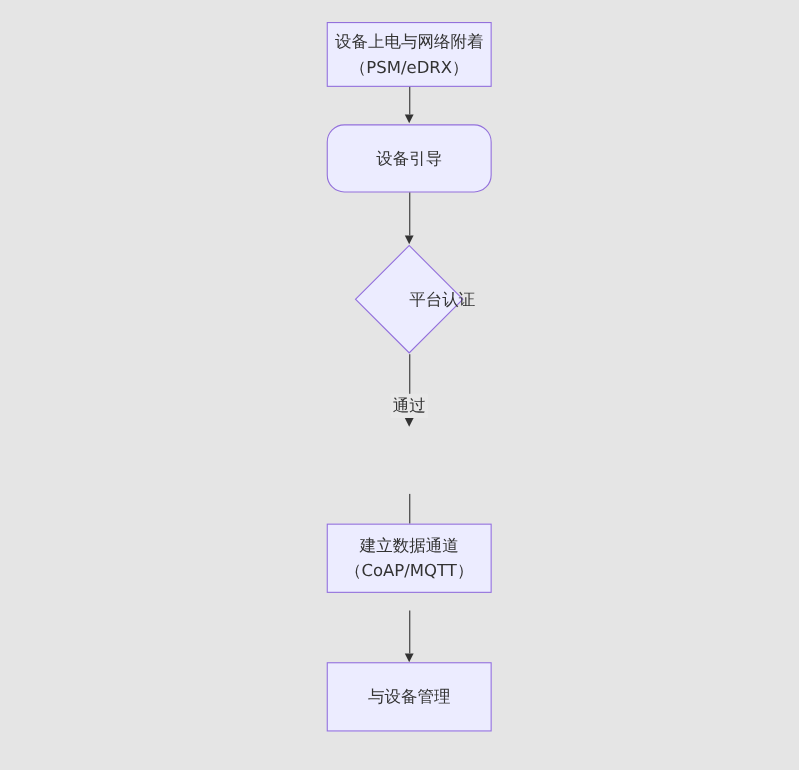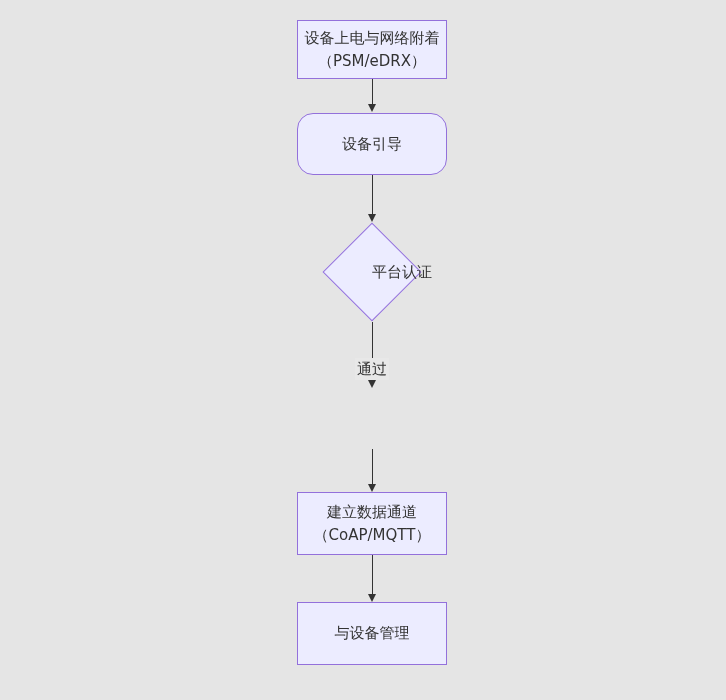--- a/index.html
+++ b/index.html
@@ -27,21 +27,21 @@
     align-items: center;
     justify-content: center;
     color: #333333;
     font-size: 15px;
     line-height: 23px;
     text-align: center;
   }
   .node-a { top: 20px;  height: 59px; }
   .node-b { top: 113px; height: 62px; border-radius: 16px; }
   .node-d { top: 388px; height: 61px; }
-  .node-e { top: 492px; height: 63px; }
+  .node-e { top: 476px; height: 63px; }
   .node-f { top: 602px; height: 63px; }
 
   .diamond-shape {
     position: absolute;
     left: 337px;
     top: 237px;
     width: 70px;
     height: 70px;
     background: #ECECFF;
     border: 1px solid #9370DB;

